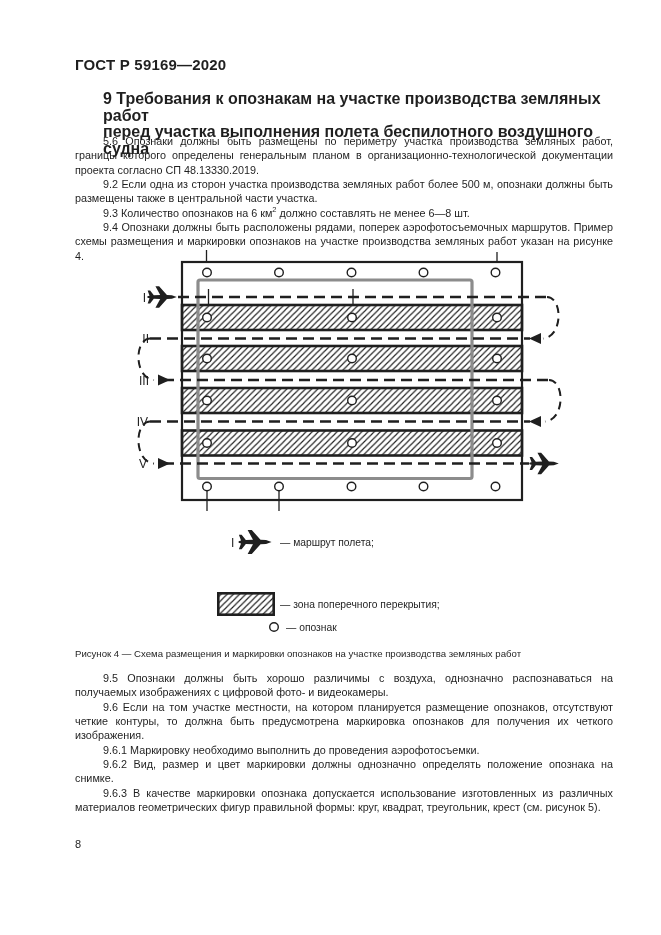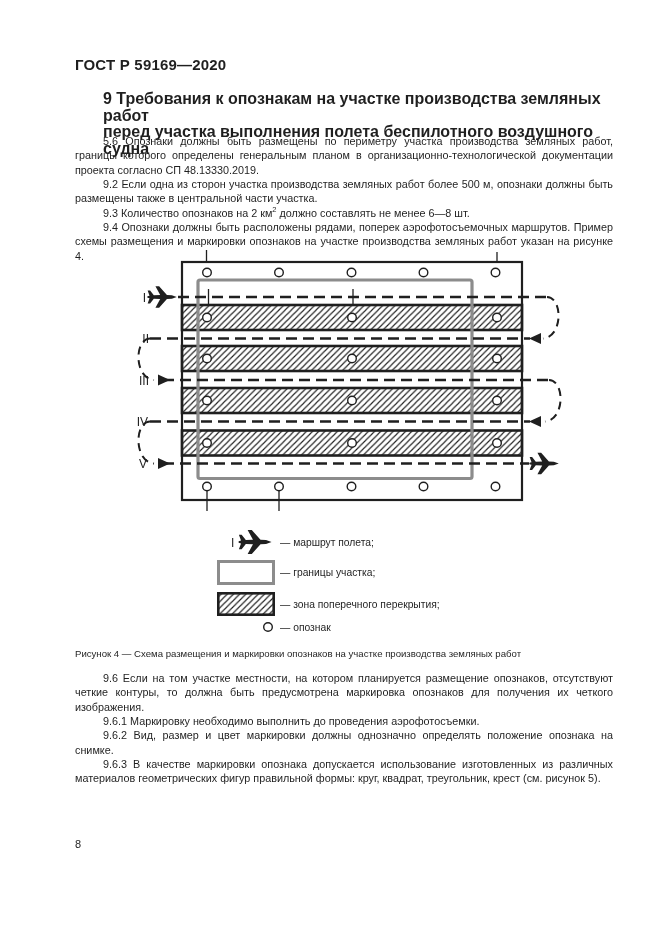--- a/index.html
+++ b/index.html
@@ -34,41 +34,41 @@
   .tick{stroke:var(--ink);stroke-width:1.3;}
   .rlabel{font-family:"Liberation Sans",sans-serif;font-size:12px;fill:var(--ink);}
   .plane{fill:var(--ink);}
   .hatchline{stroke:var(--ink);stroke-width:1.15;fill:none;}
 
   
   .legend-row{position:absolute;display:flex;align-items:center;}
   .lr1{left:215px;top:525px;height:34px;}
   .lr2{left:215px;top:559px;height:27px;}
   .lr3{left:215px;top:591px;height:26px;}
-  .lr4{left:215px;top:616px;height:22px;justify-content:space-between;}
+  .lr4{left:221px;top:616px;height:22px;justify-content:space-between;}
   .swatch{width:60px;display:flex;justify-content:flex-end;align-items:center;}
   .legend-label{margin-left:5px;font-size:10.3px;white-space:nowrap;}
   .boundary-swatch{box-sizing:border-box;width:58px;height:25px;border:3px solid var(--boundary-gray);background:#fff;}
 </style>
 </head>
 <body>
 
 <div class="page">
 
   <div class="doc-code">ГОСТ Р 59169—2020</div>
 
   <div class="heading">
     <div>9 Требования к опознакам на участке производства земляных работ</div>
     <div>перед участка выполнения полета беспилотного воздушного судна</div>
   </div>
 
   <div class="block block1">
     <p>5.6 Опознаки должны быть размещены по периметру участка производства земляных работ, границы которого определены генеральным планом в организационно-технологической документации проекта согласно СП 48.13330.2019.</p>
     <p>9.2 Если одна из сторон участка производства земляных работ более 500 м, опознаки должны быть размещены также в центральной части участка.</p>
-    <p><span>9.3 Количество опознаков на 2 км</span><sup>2</sup><span> должно составлять не менее 6—8 шт.</span></p>
+    <p><span>9.3 Количество опознаков на 6 км</span><sup>2</sup><span> должно составлять не менее 6—8 шт.</span></p>
     <p>9.4 Опознаки должны быть расположены рядами, поперек аэрофотосъемочных маршрутов. Пример схемы размещения и маркировки опознаков на участке производства земляных работ указан на рисунке 4.</p>
   </div>
 
   <svg class="fig-svg" viewBox="128 244 452 272" xmlns="http://www.w3.org/2000/svg">
     <defs>
       <pattern id="hatch" patternUnits="userSpaceOnUse" width="6.2" height="6.2">
         <path class="hatchline" d="M-1.5 1.5 L1.5 -1.5 M-1.5 7.7 L7.7 -1.5 M4.7 7.7 L7.7 4.7"></path>
       </pattern>
       <path id="plane" class="plane" d="M18 0 L12 -2.1 L6 -2.5 L-3.5 -13 L-8 -13 L-2.2 -2.5 L-10 -2.1 L-14.5 -7.8 L-17.5 -7.8 L-15.2 -1.6 L-17.8 -0.9 L-17.8 0.9 L-15.2 1.6 L-17.5 7.8 L-14.5 7.8 L-10 2.1 L-2.2 2.5 L-8 13 L-3.5 13 L6 2.5 L12 2.1 Z"></path>
     </defs>
@@ -152,26 +152,20 @@
   <div class="legend-row lr1">
     <div class="swatch">
       <svg width="50" height="34" viewBox="0 0 50 34" xmlns="http://www.w3.org/2000/svg">
         <text class="rlabel" x="6" y="22" font-size="13">I</text>
         <path class="plane" transform="translate(30 17) scale(0.92)" d="M18 0 L12 -2.1 L6 -2.5 L-3.5 -13 L-8 -13 L-2.2 -2.5 L-10 -2.1 L-14.5 -7.8 L-17.5 -7.8 L-15.2 -1.6 L-17.8 -0.9 L-17.8 0.9 L-15.2 1.6 L-17.5 7.8 L-14.5 7.8 L-10 2.1 L-2.2 2.5 L-8 13 L-3.5 13 L6 2.5 L12 2.1 Z"></path>
       </svg>
     </div>
     <div class="legend-label">— маршрут полета;</div>
   </div>
 
-  <div class="legend-row lr2">
-    <div class="swatch">
-      <div class="boundary-swatch"></div>
-    </div>
-    <div class="legend-label">— границы участка;</div>
-  </div>
 
   <div class="legend-row lr3">
     <div class="swatch">
       <svg width="58" height="24" viewBox="0 0 58 24" xmlns="http://www.w3.org/2000/svg">
         <defs>
           <pattern id="hatch2" patternUnits="userSpaceOnUse" width="6.2" height="6.2">
             <path class="hatchline" d="M-1.5 1.5 L1.5 -1.5 M-1.5 7.7 L7.7 -1.5 M4.7 7.7 L7.7 4.7"></path>
           </pattern>
         </defs>
         <rect x="1.3" y="1.3" width="55.4" height="21.4" fill="url(#hatch2)" stroke="var(--ink)" stroke-width="2.6"></rect>
@@ -185,20 +179,21 @@
       <svg width="14" height="12" viewBox="0 0 14 12" xmlns="http://www.w3.org/2000/svg">
         <circle class="mark" cx="7" cy="6" r="4.3"></circle>
       </svg>
     </div>
     <div class="legend-label">— опознак</div>
   </div>
 
   <div class="caption">Рисунок 4 — Схема размещения и маркировки опознаков на участке производства земляных работ</div>
 
   <div class="block block2">
+    <p>9.5 Опознаки должны быть хорошо различимы с воздуха, однозначно распознаваться на получаемых изображениях с цифровой фото- и видеокамеры.</p>
     <p>9.6 Если на том участке местности, на котором планируется размещение опознаков, отсутствуют четкие контуры, то должна быть предусмотрена маркировка опознаков для получения их четкого изображения.</p>
     <p>9.6.1 Маркировку необходимо выполнить до проведения аэрофотосъемки.</p>
     <p>9.6.2 Вид, размер и цвет маркировки должны однозначно определять положение опознака на снимке.</p>
     <p>9.6.3 В качестве маркировки опознака допускается использование изготовленных из различных материалов геометрических фигур правильной формы: круг, квадрат, треугольник, крест (см. рисунок 5).</p>
   </div>
 
   <div class="pagenum">8</div>
 
 </div>
 

